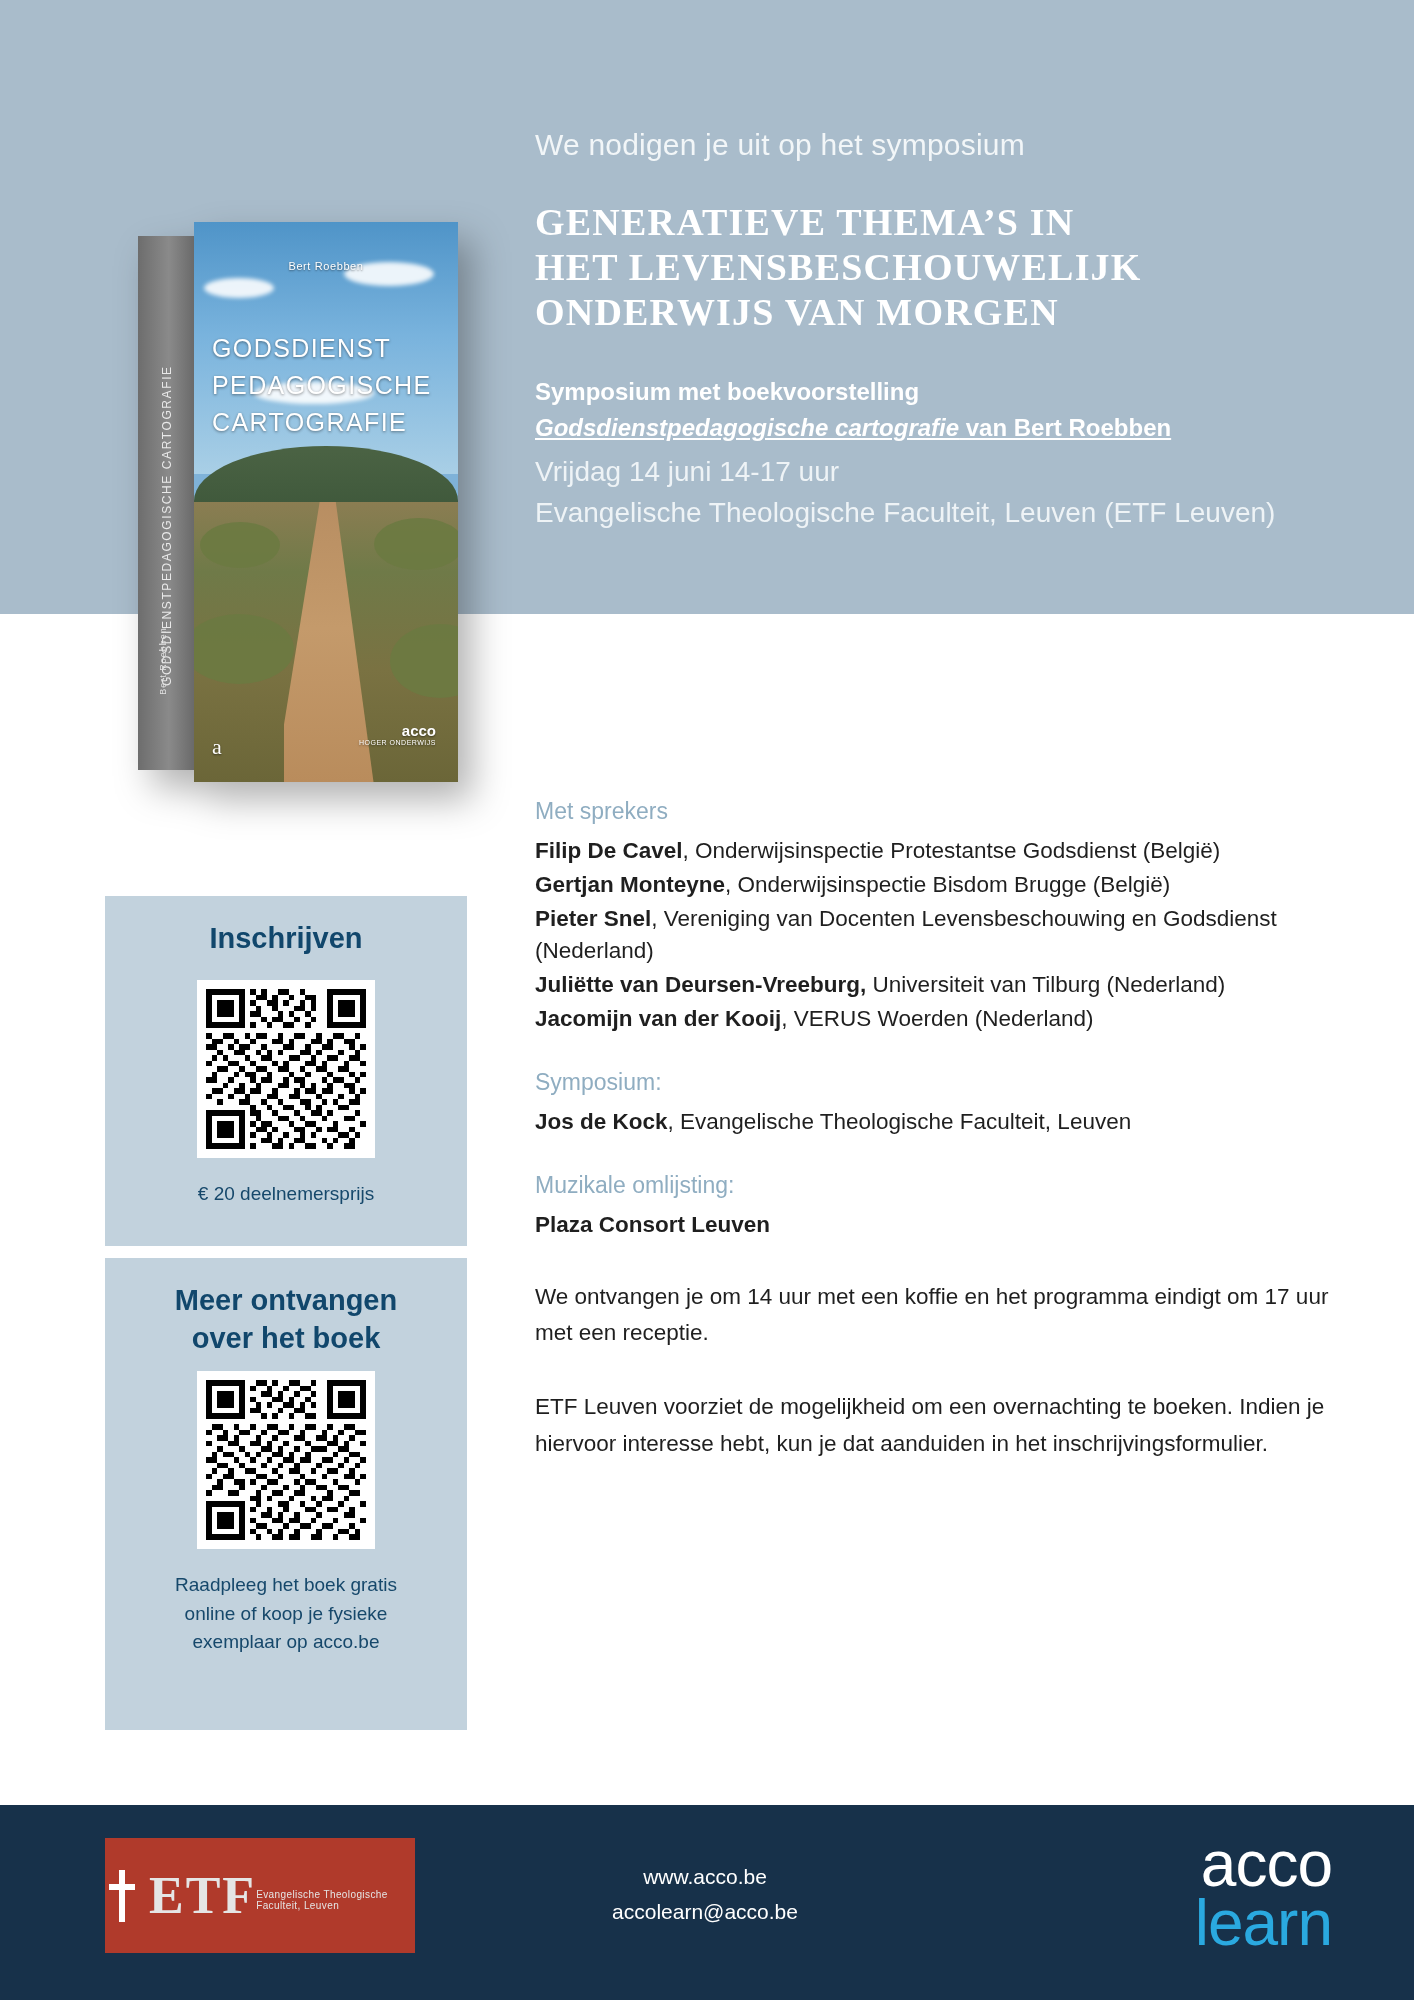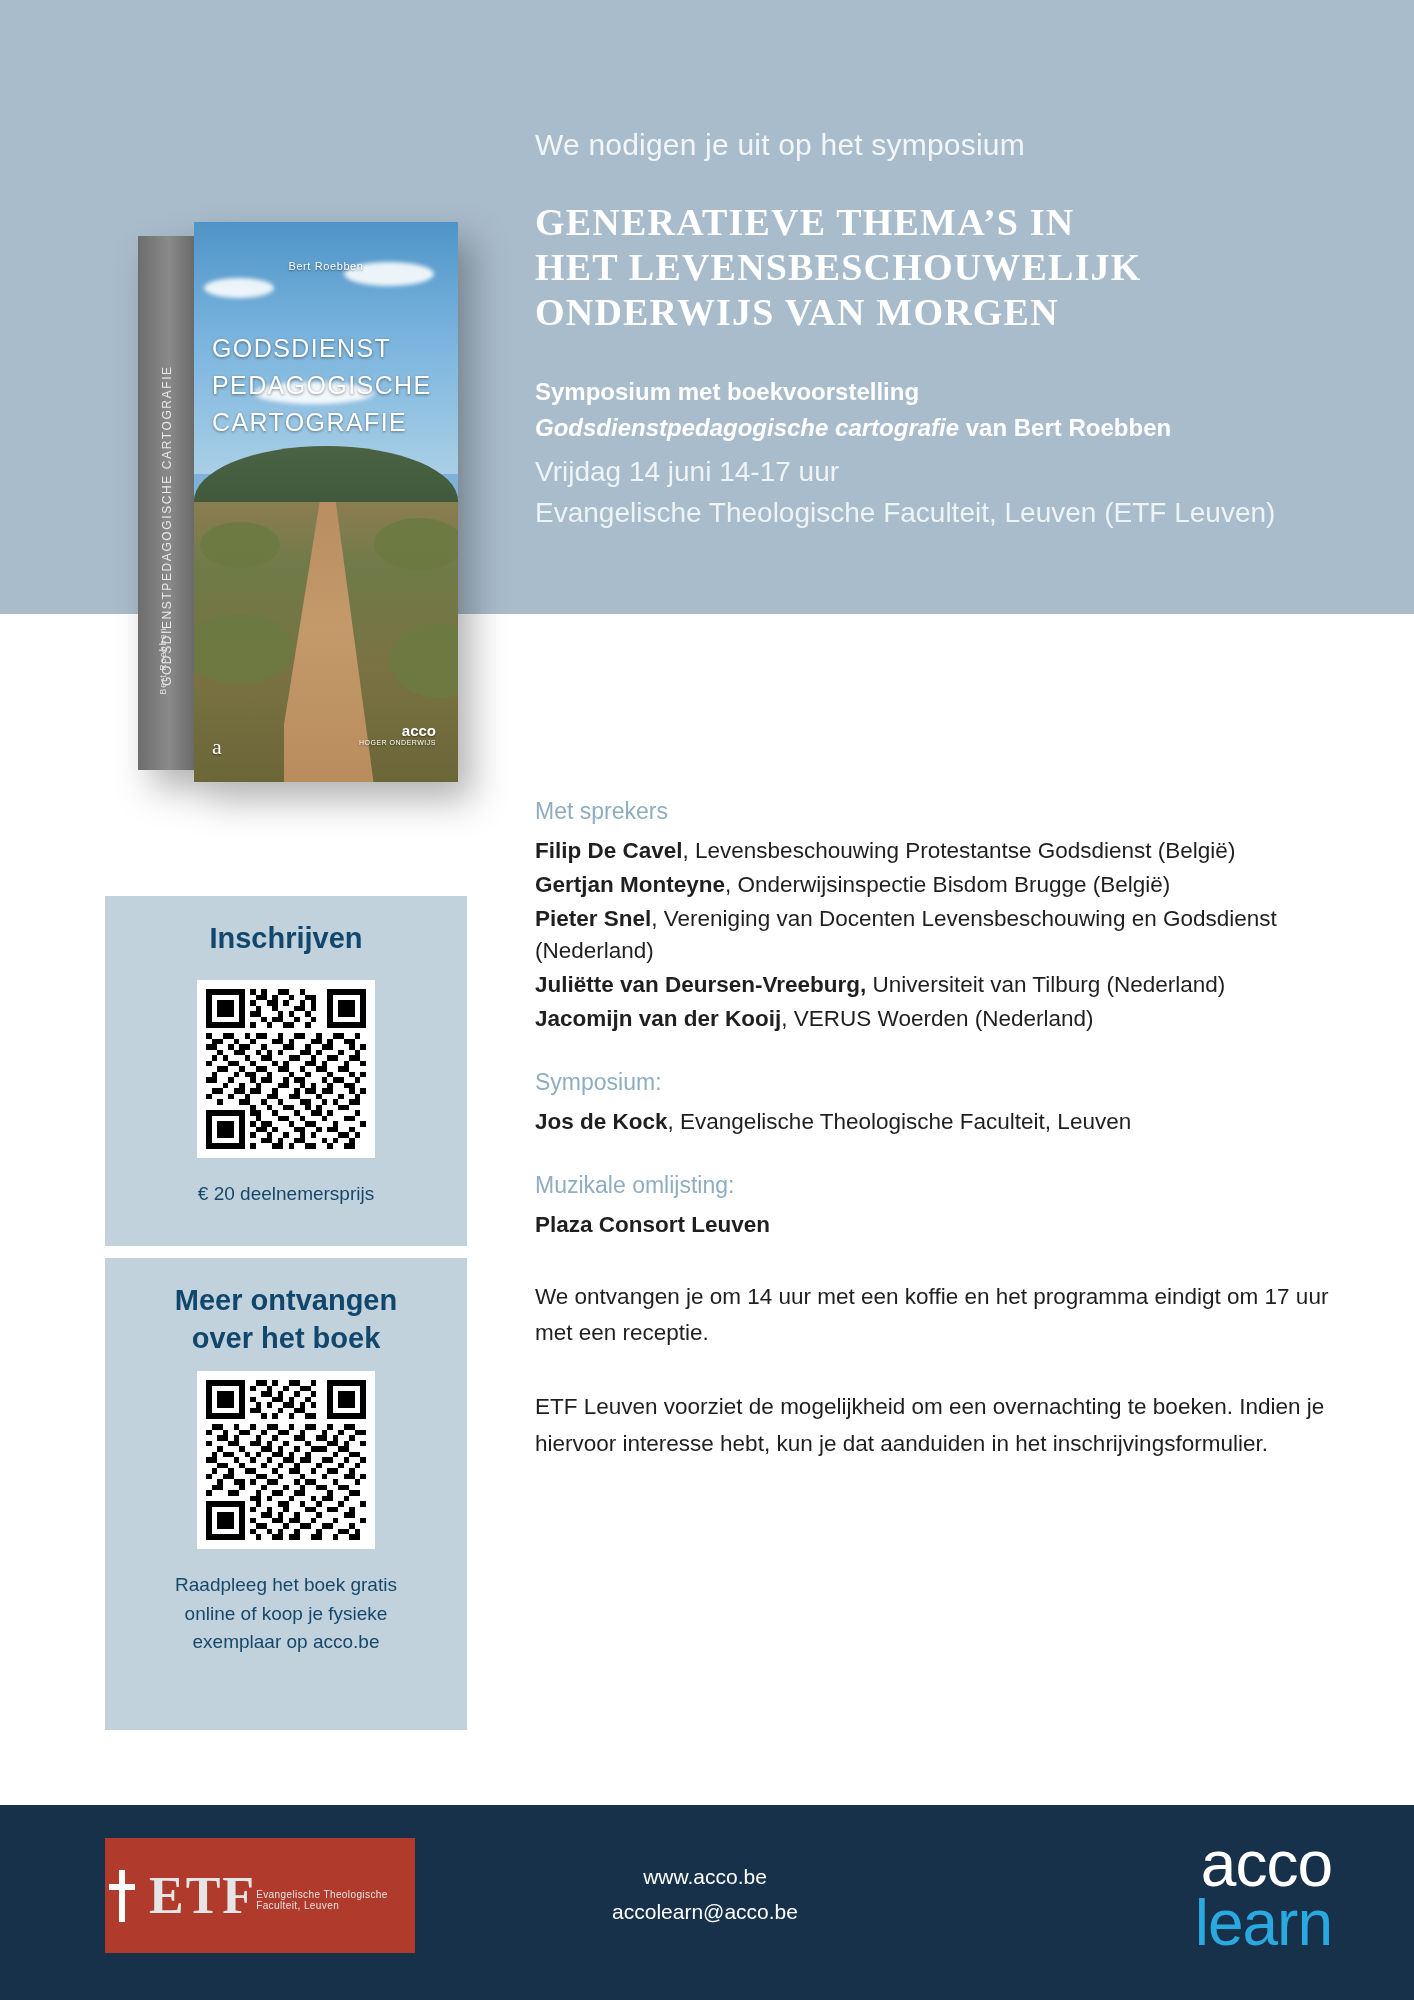--- a/index.html
+++ b/index.html
@@ -50,20 +50,21 @@
   .sub-bold {
     font-size: 24px;
     font-weight: 700;
     color: #ffffff;
     margin-bottom: 8px;
   }
   .sub-italic {
     font-size: 24px;
     color: #ffffff;
     margin-bottom: 10px;
+    text-decoration: underline;
   }
   .sub-italic i { font-style: italic; font-weight: 700; }
   .sub-italic b { font-weight: 700; }
   .sub-light {
     font-size: 28px;
     color: #eef3f6;
     line-height: 1.45;
   }
 
   
@@ -811,21 +812,21 @@
     <div>Raadpleeg het boek gratis</div>
     <div>online of koop je fysieke</div>
     <div>exemplaar op acco.be</div>
   </div>
 </div>
 
 <div class="right-col">
 
   <div class="section-label">Met sprekers</div>
   <div class="speakers">
-    <p><b>Filip De Cavel</b><span>, Levensbeschouwing Protestantse Godsdienst (België)</span></p>
+    <p><b>Filip De Cavel</b><span>, Onderwijsinspectie Protestantse Godsdienst (België)</span></p>
     <p><b>Gertjan Monteyne</b><span>, Onderwijsinspectie Bisdom Brugge (België)</span></p>
     <p><b>Pieter Snel</b><span>, Vereniging van Docenten Levensbeschouwing en Godsdienst (Nederland)</span></p>
     <p><b>Juliëtte van Deursen-Vreeburg,</b><span> Universiteit van Tilburg (Nederland)</span></p>
     <p><b>Jacomijn van der Kooij</b><span>, VERUS Woerden (Nederland)</span></p>
   </div>
 
   <div class="gap-block">
     <div class="section-label">Symposium:</div>
     <p class="one-line"><b>Jos de Kock</b><span>, Evangelische Theologische Faculteit, Leuven</span></p>
   </div>

